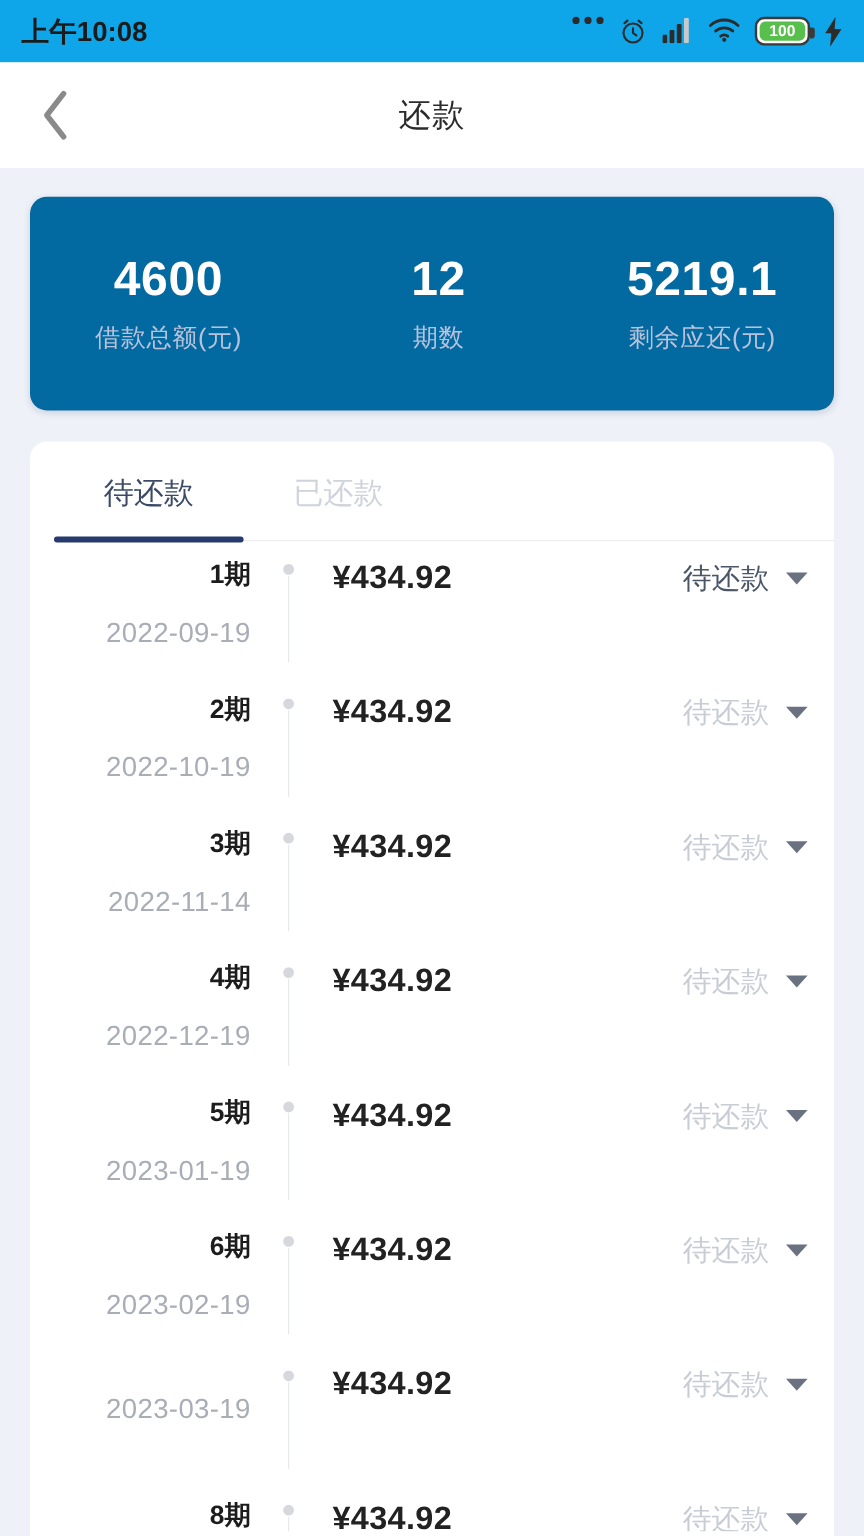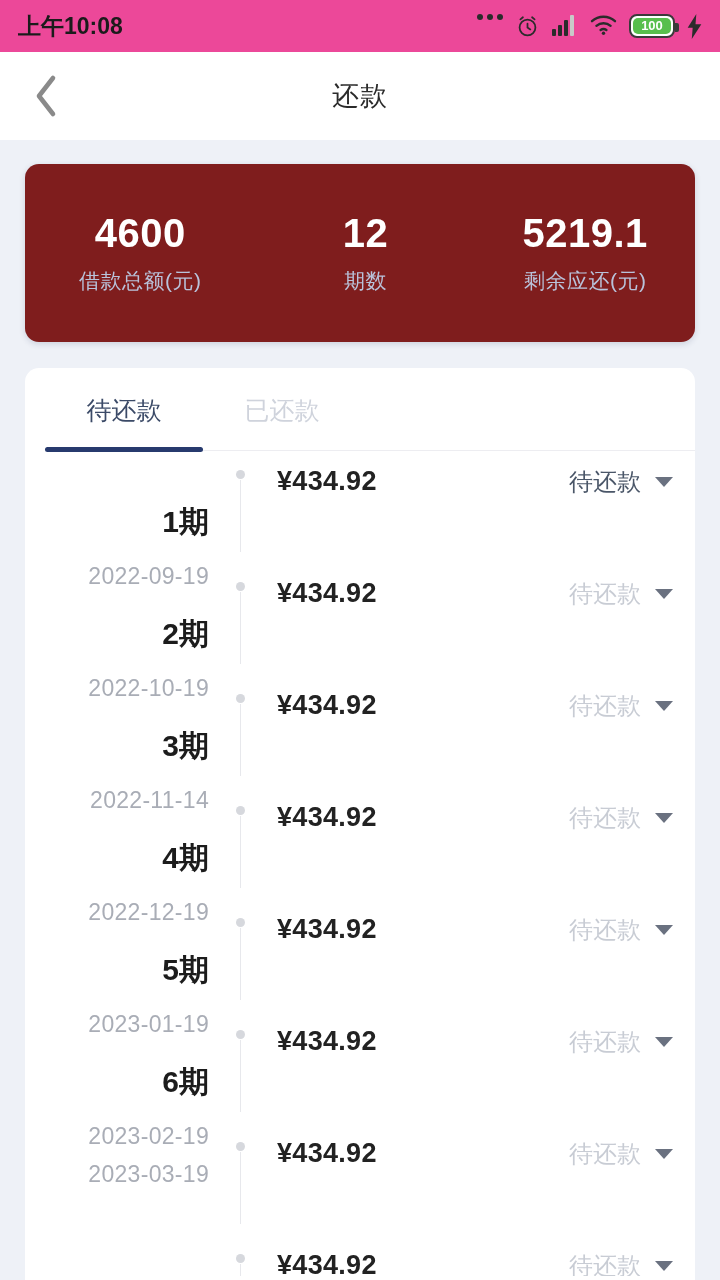--- a/index.html
+++ b/index.html
@@ -6,21 +6,21 @@
   html, body {
     width:720px; height:1280px;
     background:#ffffff;
     font-family:"Liberation Sans","DejaVu Sans",sans-serif;
     overflow:hidden;
   }
   .screen { position:relative; width:720px; height:1280px; background:#eef1f7; }
 
   
   .statusbar{
-    position:relative; height:52px; background:#ec4899;
+    position:relative; height:52px; background:#0ea5e9;
     display:flex; align-items:center; justify-content:space-between;
     padding:0 18px 0 18px;
   }
   .status-time{ font-size:23px; font-weight:700; color:#1b1b1b; letter-spacing:0px; }
   .status-icons{ display:flex; align-items:flex-start; gap:12px; }
   .ic{ display:block; }
   .dots{ display:flex; gap:4px; align-items:center; }
   .dots i{ width:6px; height:6px; border-radius:50%; background:#2b2b2b; display:block; }
   .battery{
     position:relative; width:46px; height:24px; border:2.5px solid #3a3a3a;
@@ -46,21 +46,21 @@
   }
   .nav-back{
     position:absolute; left:18px; top:0; bottom:0;
     width:56px; display:flex; align-items:center; justify-content:center; cursor:pointer;
   }
   .nav-title{ font-size:27px; color:#2b2b2b; font-weight:400; letter-spacing:1px; }
 
   
   .body-area{ padding:0; background:#eef1f7; height:calc(1280px - 140px); }
   .summary-card{
-    margin:24px 25px 0 25px; height:178px; background:#7f1d1d;
+    margin:24px 25px 0 25px; height:178px; background:#0369a1;
     border-radius:14px; display:flex; align-items:center;
     box-shadow:0 2px 6px rgba(30,45,90,.16);
   }
   .sum-col{ flex:1; text-align:center; }
   .sum-col.first{ flex:1.05; }
   .sum-val{ font-size:40px; font-weight:700; color:#ffffff; line-height:1.05; letter-spacing:.5px; }
   .sum-lab{ margin-top:13px; font-size:21px; color:#b9c2da; letter-spacing:.5px; }
 
   
   .list-card{
@@ -78,21 +78,21 @@
     background:#273a6e; border-radius:3px;
   }
   .tabs-divider{ position:absolute; left:20px; right:0; bottom:1px; height:1px; background:#ededf1; }
 
   
   .rows{ position:relative; }
   .row{ position:relative; height:112px; display:flex; align-items:flex-start; padding-top:14px; }
   .col-period{
     width:202px; padding-right:18px; text-align:right; flex:0 0 202px;
   }
-  .period{ font-size:30px; font-weight:700; color:#1c1c1c; line-height:1.15;margin-top:39px; }
+  .period{ font-size:22px; font-weight:700; color:#1c1c1c; line-height:1.15; }
   .date{ margin-top:23px; font-size:23px; color:#a9adb6; letter-spacing:.3px; }
 
   .timeline{ position:relative; width:26px; flex:0 0 26px; }
   .tl-dot{
     position:absolute; left:9px; top:4px; width:9px; height:9px;
     border-radius:50%; background:#d6d8dd;
   }
   .tl-line{
     position:absolute; left:13px; top:14px; height:72px; width:1px; background:#e7e8ec;
   }

